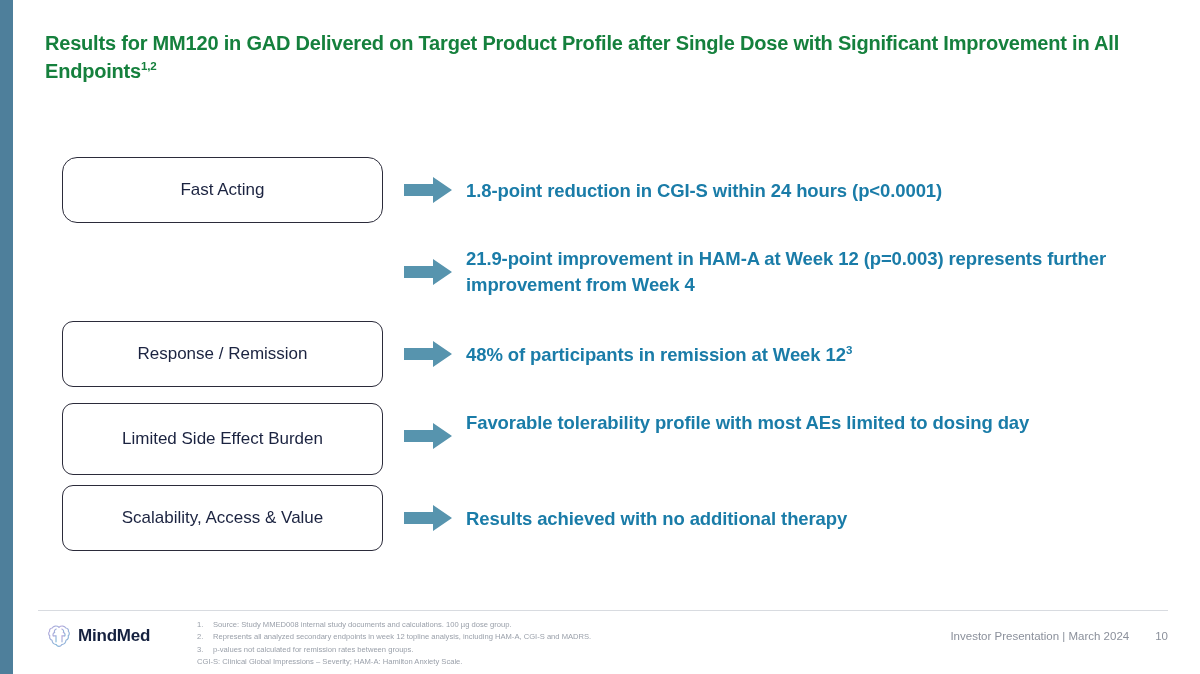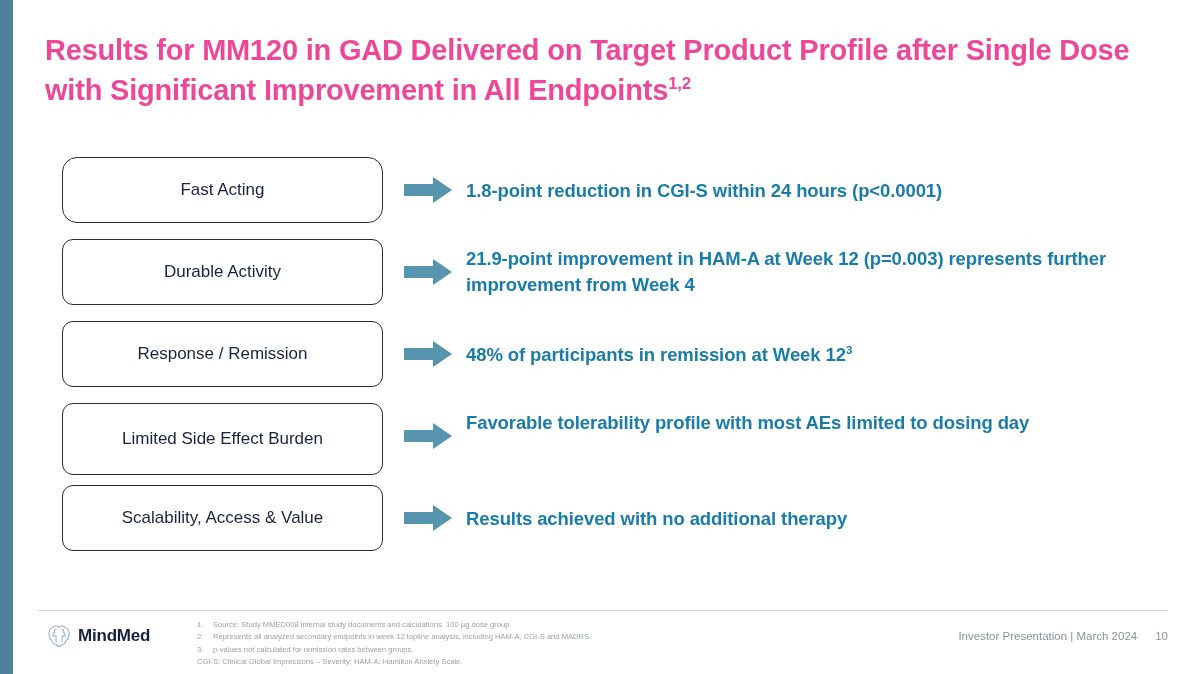--- a/index.html
+++ b/index.html
@@ -24,24 +24,24 @@
     height: 674px;
     background: #4E7F9B;
   }
 
   
   #slide-title {
     position: absolute;
     left: 45px;
     top: 30px;
     width: 1120px;
-    font-size: 29px;
+    font-size: 20px;
     font-weight: bold;
     line-height: 1.38;
-    color: #ec4899;
+    color: #15803d;
     letter-spacing: -0.2px;
   }
   #slide-title .sup {
     font-size: 0.58em;
     vertical-align: super;
     line-height: 0;
     font-weight: bold;
   }
 
   
@@ -144,21 +144,21 @@
   }
   .footnote-num { width: 11px; flex: 0 0 11px; }
   .footnote-note { margin-top: 0px; }
 
   #footer-right {
     position: absolute;
     right: 32px;
     top: 630px;
     display: flex;
     align-items: baseline;
-    gap: 18px;
+    gap: 26px;
     font-size: 11.5px;
     color: #8B909B;
   }
 </style>
 </head>
 <body>
 
 <div id="left-accent-bar"></div>
 
 <h1 id="slide-title">
@@ -176,23 +176,20 @@
       <svg viewBox="0 0 48 26" width="48" height="26" xmlns="http://www.w3.org/2000/svg">
         <polygon points="0,7 29,7 29,0 48,13 29,26 29,19 0,19" fill="#5794AE"></polygon>
       </svg>
     </span>
     <div class="detail-text" style="top:28px;">
       <span>1.8-point reduction in CGI-S within 24 hours (p&lt;0.0001)</span><span class="sup"></span>
     </div>
   </div>
 
   <div class="content-row" style="top:82px;height:82px;">
-    <div class="pillar-box" style="top:7px;height:66px;">
-      <span>Durable Activity</span>
-    </div>
     <span class="arrow-icon" style="top:27px;">
       <svg viewBox="0 0 48 26" width="48" height="26" xmlns="http://www.w3.org/2000/svg">
         <polygon points="0,7 29,7 29,0 48,13 29,26 29,19 0,19" fill="#5794AE"></polygon>
       </svg>
     </span>
     <div class="detail-text" style="top:14px;">
       <span>21.9-point improvement in HAM-A at Week 12 (p=0.003) represents further improvement from Week 4</span><span class="sup"></span>
     </div>
   </div>
 

